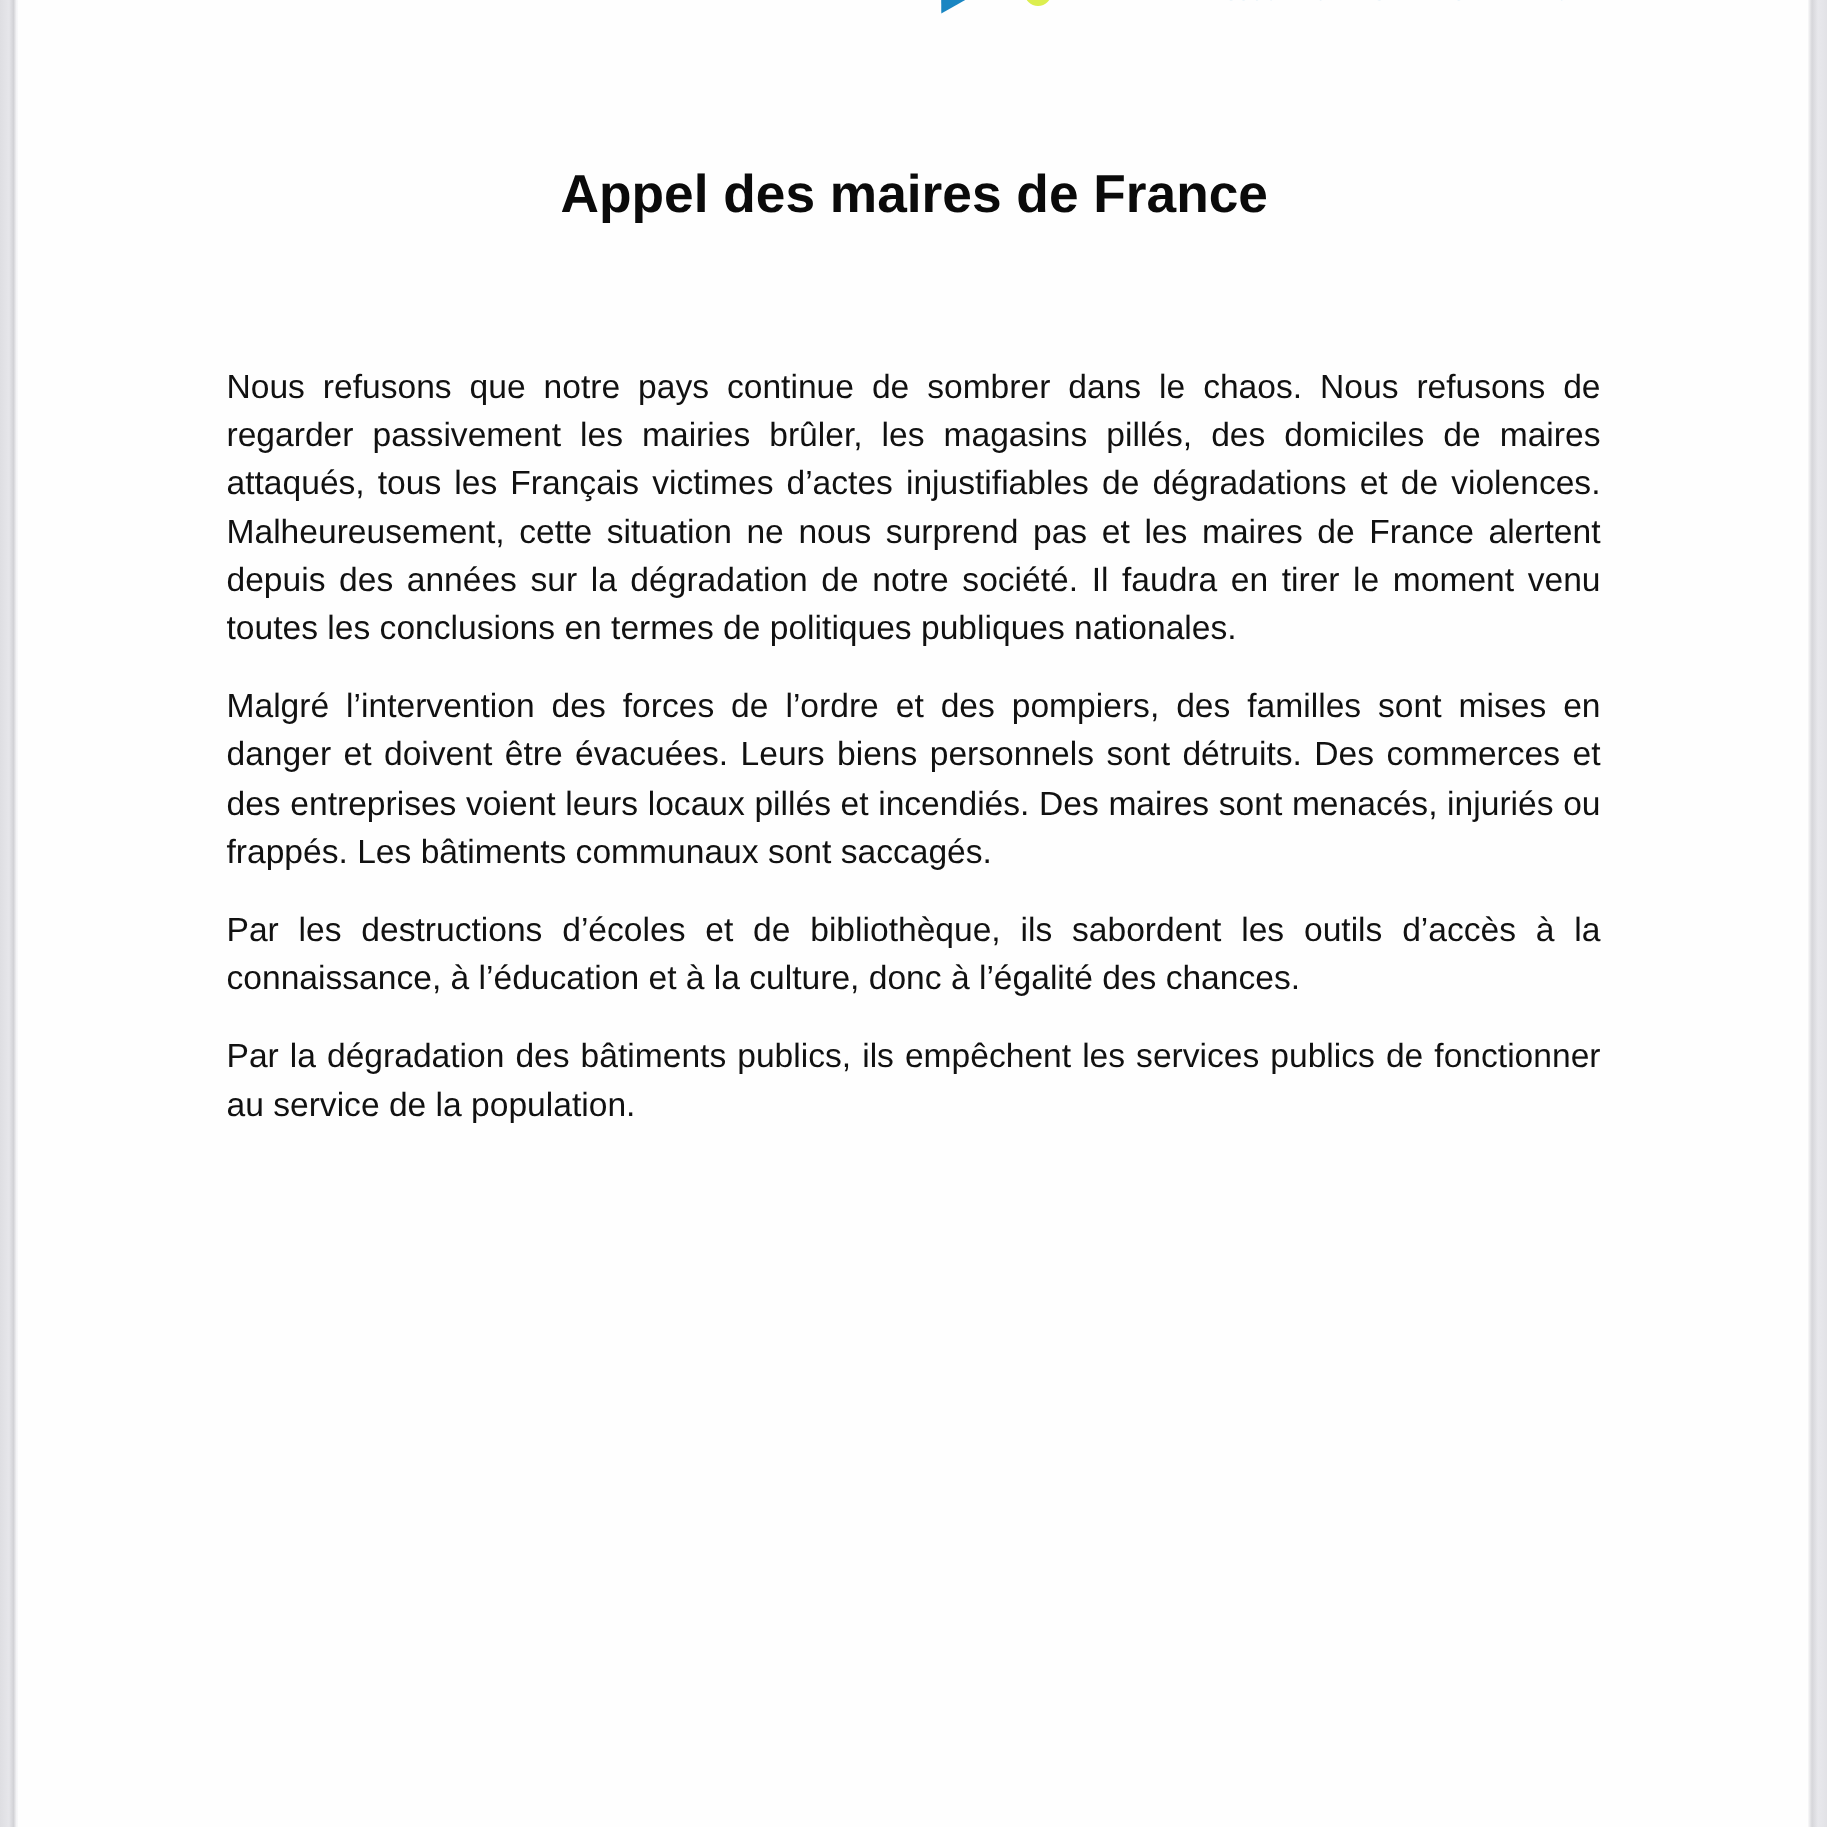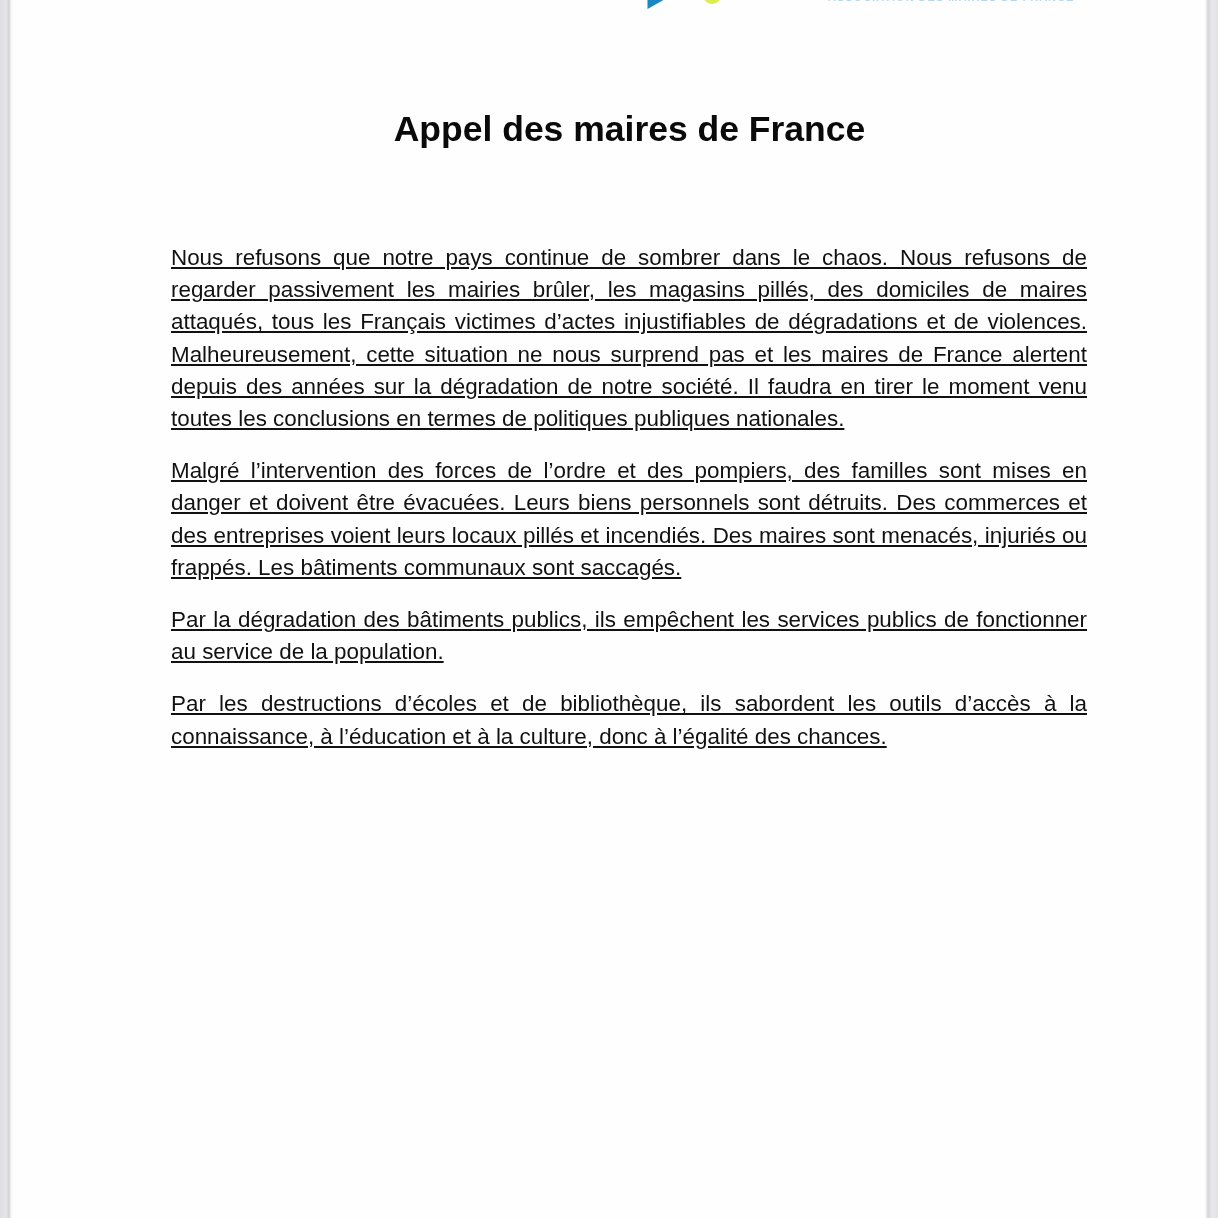--- a/index.html
+++ b/index.html
@@ -16,21 +16,20 @@
     height: 1218px;
     background: linear-gradient(to right, #dedee2 0px, #e6e6ea 6px, #d2d2d6 9px, #f4f4f6 11px, #fefefe 13px, #fefefe 1205px, #d6d6da 1208px, #e8e8ec 1212px, #e2e2e6 1218px);
   }
   .page {
     position: absolute;
     left: 12px;
     top: 0;
     width: 1108px;
     height: 1218px;
     background: #fefefe;
-    margin-left: 20px;
   }
   .logo {
     position: absolute;
     top: 0;
     left: 0;
     width: 1195px;
     height: 14px;
   }
   .logo-triangle {
     position: absolute;
@@ -85,21 +84,20 @@
   .body {
     position: absolute;
     left: 139px;
     top: 242px;
     width: 916px;
     font-family: "Liberation Sans", sans-serif;
     font-size: 22.4px;
     line-height: 32.2px;
     color: #111111;
     text-align: justify;
-    text-decoration: underline;
   }
   .body p {
     margin: 0 0 20px 0;
   }
 </style>
 </head>
 <body>
 
 <div class="viewer">
   <div class="page">
@@ -107,17 +105,17 @@
       <span class="logo-triangle"></span>
       <span class="logo-blob"></span>
       <span class="logo-text">ASSOCIATION DES MAIRES DE FRANCE</span>
     </div>
 
     <h1 class="title">Appel des maires de France</h1>
 
     <div class="body">
       <p>Nous refusons que notre pays continue de sombrer dans le chaos. Nous refusons de regarder passivement les mairies brûler, les magasins pillés, des domiciles de maires attaqués, tous les Français victimes d’actes injustifiables de dégradations et de violences. Malheureusement, cette situation ne nous surprend pas et les maires de France alertent depuis des années sur la dégradation de notre société. Il faudra en tirer le moment venu toutes les conclusions en termes de politiques publiques nationales.</p>
       <p>Malgré l’intervention des forces de l’ordre et des pompiers, des familles sont mises en danger et doivent être évacuées. Leurs biens personnels sont détruits. Des commerces et des entreprises voient leurs locaux pillés et incendiés. Des maires sont menacés, injuriés ou frappés. Les bâtiments communaux sont saccagés.</p>
+      <p>Par les destructions d’écoles et de bibliothèque, ils sabordent les outils d’accès à la connaissance, à l’éducation et à la culture, donc à l’égalité des chances.</p>
       <p>Par la dégradation des bâtiments publics, ils empêchent les services publics de fonctionner au service de la population.</p>
-      <p>Par les destructions d’écoles et de bibliothèque, ils sabordent les outils d’accès à la connaissance, à l’éducation et à la culture, donc à l’égalité des chances.</p>
     </div>
   </div>
 </div>
 
 </body></html>

